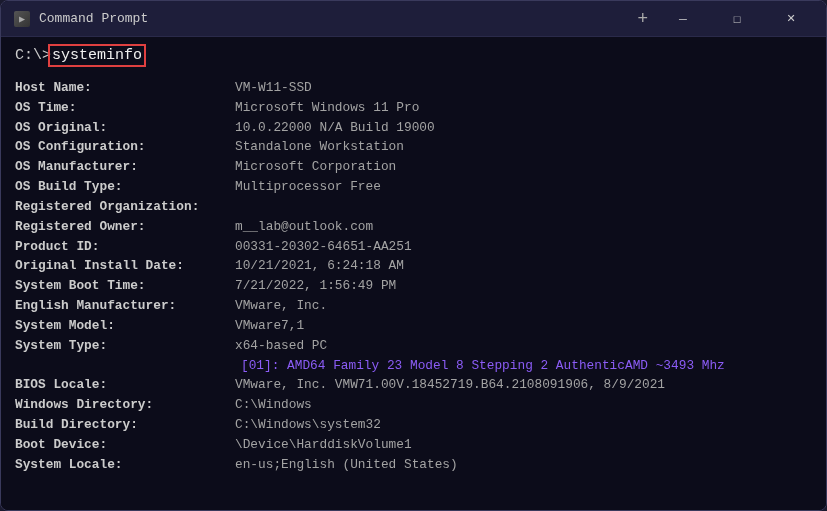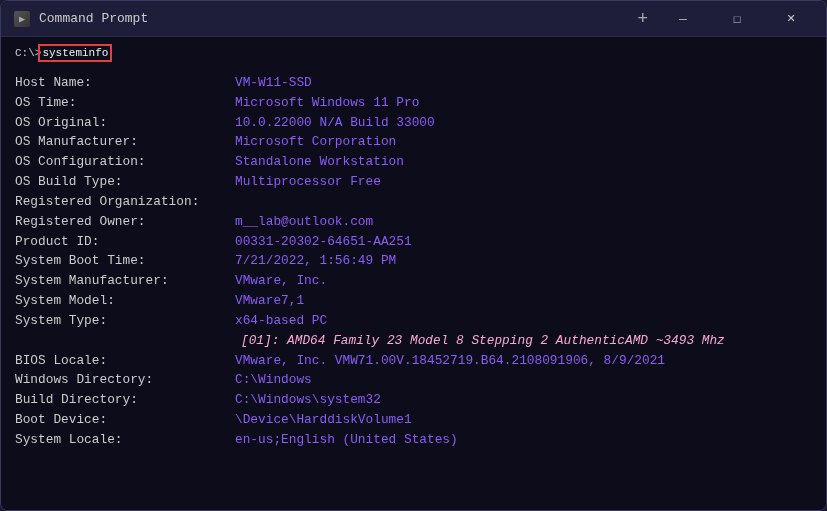--- a/index.html
+++ b/index.html
@@ -92,21 +92,21 @@
     .content {
       flex: 1;
       background: #0c0c1a;
       color: #cccccc;
       padding: 10px 14px;
       overflow: hidden;
     }
 
     .prompt-line {
       margin-bottom: 8px;
-      font-size: 11px;
+      font-size: 15px;
     }
 
     .prompt-prefix {
       color: #cccccc;
     }
 
     .prompt-command {
       color: #f0f0f0;
       background: transparent;
       outline: 2px solid #e04040;
@@ -124,32 +124,32 @@
     .output-table td {
       vertical-align: top;
       padding: 0;
       color: #cccccc;
     }
 
     .output-table td.key {
       width: 220px;
       padding-right: 4px;
       white-space: nowrap;
+      font-weight: bold;
     }
 
     .output-table td.val {
-      color: #8b5cf6;
+      color: #a3a3a3;
     }
 
     .indent-val {
       padding-left: 226px;
-      color: #f9a8d4;
+      color: #8b5cf6;
       font-size: 12.8px;
       line-height: 1.55;
-      font-style: italic;
     }
 
   </style>
 </head>
 <body>
 
 <div class="window">
 
   <div class="titlebar">
     <div class="titlebar-icon">
@@ -177,52 +177,56 @@
           <tr>
             <td class="key">Host Name:</td>
             <td class="val">VM-W11-SSD</td>
           </tr>
           <tr>
             <td class="key">OS Time:</td>
             <td class="val">Microsoft Windows 11 Pro</td>
           </tr>
           <tr>
             <td class="key">OS Original:</td>
-            <td class="val">10.0.22000 N/A Build 33000</td>
+            <td class="val">10.0.22000 N/A Build 19000</td>
+          </tr>
+          <tr>
+            <td class="key">OS Configuration:</td>
+            <td class="val">Standalone Workstation</td>
           </tr>
           <tr>
             <td class="key">OS Manufacturer:</td>
             <td class="val">Microsoft Corporation</td>
           </tr>
           <tr>
-            <td class="key">OS Configuration:</td>
-            <td class="val">Standalone Workstation</td>
-          </tr>
-          <tr>
             <td class="key">OS Build Type:</td>
             <td class="val">Multiprocessor Free</td>
           </tr>
           <tr>
             <td class="key">Registered Organization:</td>
             <td class="val"></td>
           </tr>
           <tr>
             <td class="key">Registered Owner:</td>
             <td class="val">m__lab@outlook.com</td>
           </tr>
           <tr>
             <td class="key">Product ID:</td>
             <td class="val">00331-20302-64651-AA251</td>
           </tr>
           <tr>
+            <td class="key">Original Install Date:</td>
+            <td class="val">10/21/2021, 6:24:18 AM</td>
+          </tr>
+          <tr>
             <td class="key">System Boot Time:</td>
             <td class="val">7/21/2022, 1:56:49 PM</td>
           </tr>
           <tr>
-            <td class="key">System Manufacturer:</td>
+            <td class="key">English Manufacturer:</td>
             <td class="val">VMware, Inc.</td>
           </tr>
           <tr>
             <td class="key">System Model:</td>
             <td class="val">VMware7,1</td>
           </tr>
           <tr>
             <td class="key">System Type:</td>
             <td class="val">x64-based PC</td>
           </tr>

